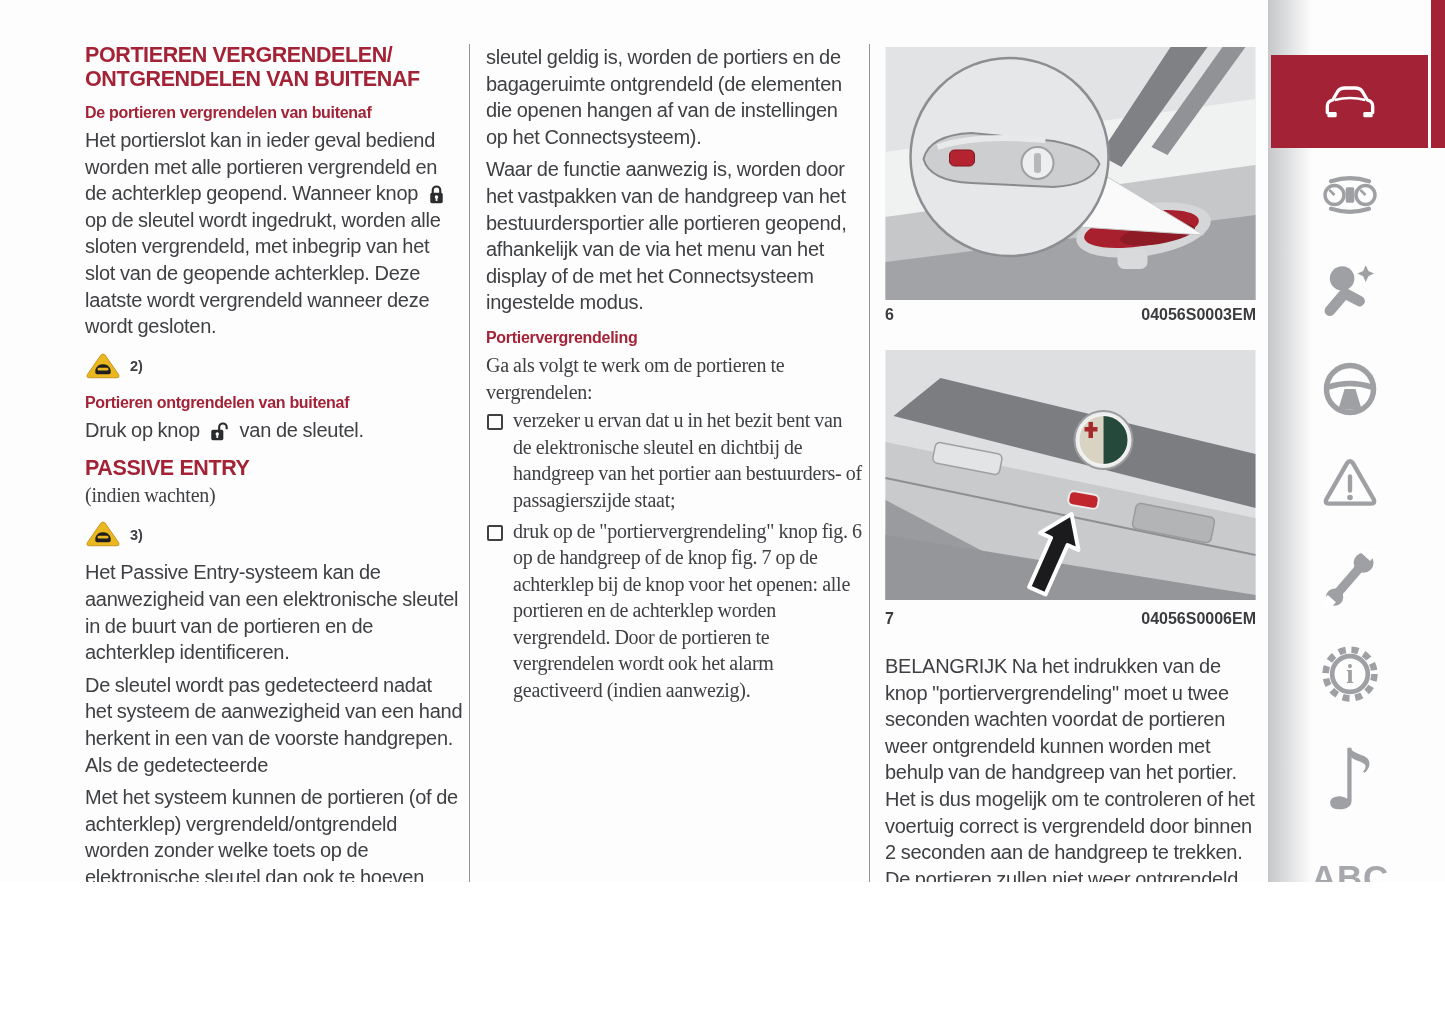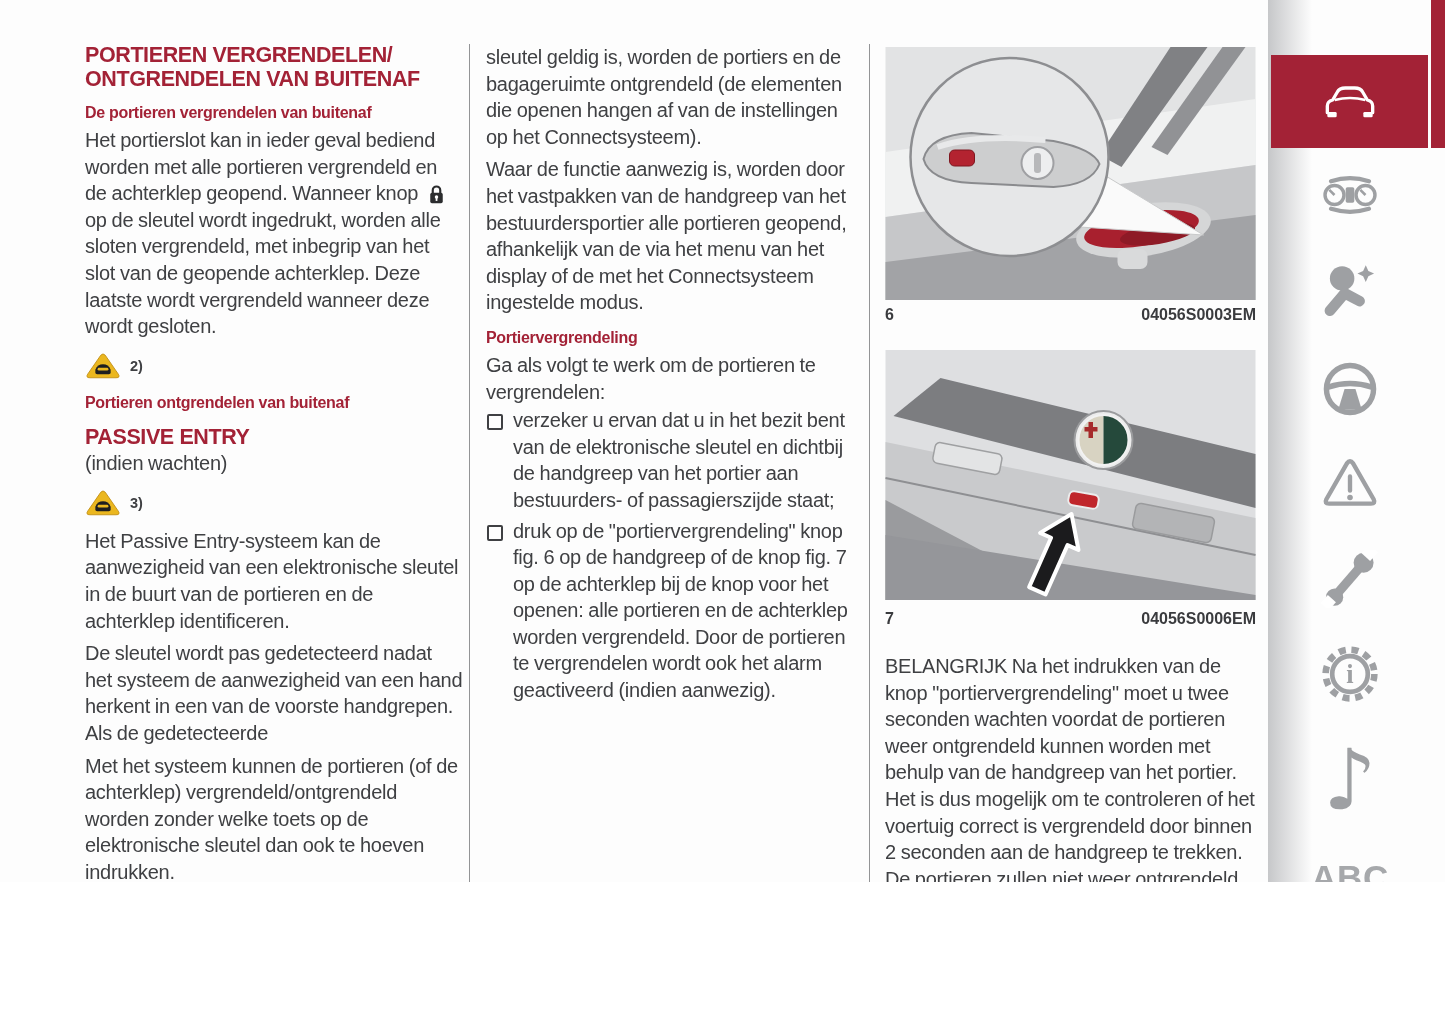--- a/index.html
+++ b/index.html
@@ -13,21 +13,21 @@
   .vdiv1 {left:469px;}
   .vdiv2 {left:869px;}
 
   h1.head {font-size:21.5px; line-height:23.5px; font-weight:bold; color:#A32236;
            letter-spacing:-0.4px; margin:0 0 13px 0;}
   h1.head2 {margin:14px 0 1px 0;}
   h2.subhead {font-size:16px; font-weight:bold; color:#A32236; letter-spacing:-0.3px;
               margin:13px 0 5px 0;}
   p.body {font-size:20px; line-height:26.6px; letter-spacing:-0.25px; word-spacing:-0.5px;
           margin:0 0 6px 0;}
-  p.tight {margin:0 0 2px 0;}
+  p.tight {margin:0 0 2px 0;font-family:Liberation Serif, serif;}
   .note-row {display:flex; align-items:center; gap:9px; margin:12px 0 10px 0;}
   .note-num {font-size:14.5px; font-weight:bold; color:#3F4043;}
   .bullet-row {display:flex; margin:0 0 2px 0;}
   .sq {flex:0 0 auto; width:12px; height:12px; border:2.6px solid #3F4043; border-radius:2px;
        margin:7px 10px 0 1px; background:transparent;}
   .inline-icon {vertical-align:-4px; margin:0 5px;}
 
   .figure {position:absolute; left:885px; width:371px; line-height:0;}
   .fig6 {top:47px;}
   .fig7 {top:350px;}
@@ -76,20 +76,28 @@
       <svg width="36" height="29" viewBox="0 0 40 32">
           <path d="M17.5 3.5 Q20 0.5 22.5 3.5 L37 24.5 Q39.5 28.5 34.5 28.5 L5.5 28.5 Q0.5 28.5 3 24.5 Z" fill="#EBB71F" stroke="#C28F15" stroke-width="1"></path>
           <path d="M11.5 19.5 Q14 13.5 20 13.5 Q26 13.5 28.5 19.5 L28.5 23 Q28.5 24.5 26.5 24.5 L13.5 24.5 Q11.5 24.5 11.5 23 Z" fill="#1E1E20"></path>
           <rect x="14" y="17.5" width="12" height="3" rx="1.5" fill="#EBB71F"></rect>
         </svg>
       <span class="note-num">2)</span>
     </div>
 
     <h2 class="subhead">Portieren ontgrendelen van buitenaf</h2>
 
+    <p class="body"><span>Druk op knop</span>
+      <svg class="inline-icon" width="20" height="20" viewBox="0 0 24 24">
+          <path d="M11 11 V7.5 a4.5 4.5 0 0 1 9 0 V10" fill="none" stroke="#2B2C2E" stroke-width="2.6"></path>
+          <rect x="1.5" y="10.5" width="14.5" height="12.5" rx="2" fill="#2B2C2E"></rect>
+          <circle cx="8.7" cy="15.5" r="2.1" fill="#fff"></circle>
+          <rect x="7.7" y="16.5" width="2.1" height="3.8" fill="#fff"></rect>
+        </svg>
+      <span>van de sleutel.</span></p>
 
     <h1 class="head head2">PASSIVE ENTRY</h1>
     <p class="body tight">(indien wachten)</p>
 
     <div class="note-row">
       <svg width="36" height="29" viewBox="0 0 40 32">
           <path d="M17.5 3.5 Q20 0.5 22.5 3.5 L37 24.5 Q39.5 28.5 34.5 28.5 L5.5 28.5 Q0.5 28.5 3 24.5 Z" fill="#EBB71F" stroke="#C28F15" stroke-width="1"></path>
           <path d="M11.5 19.5 Q14 13.5 20 13.5 Q26 13.5 28.5 19.5 L28.5 23 Q28.5 24.5 26.5 24.5 L13.5 24.5 Q11.5 24.5 11.5 23 Z" fill="#1E1E20"></path>
           <rect x="14" y="17.5" width="12" height="3" rx="1.5" fill="#EBB71F"></rect>
         </svg>

